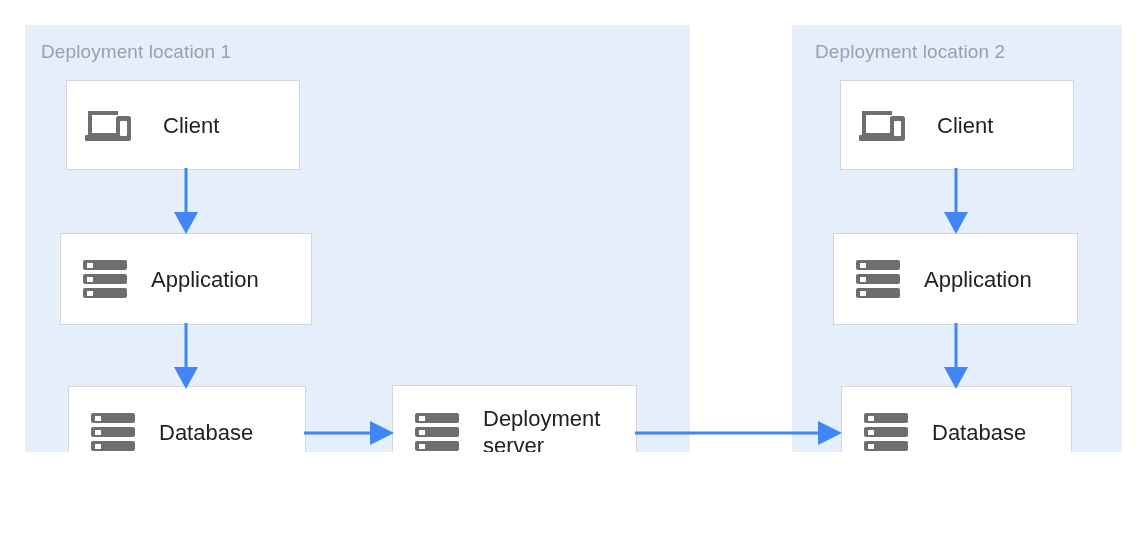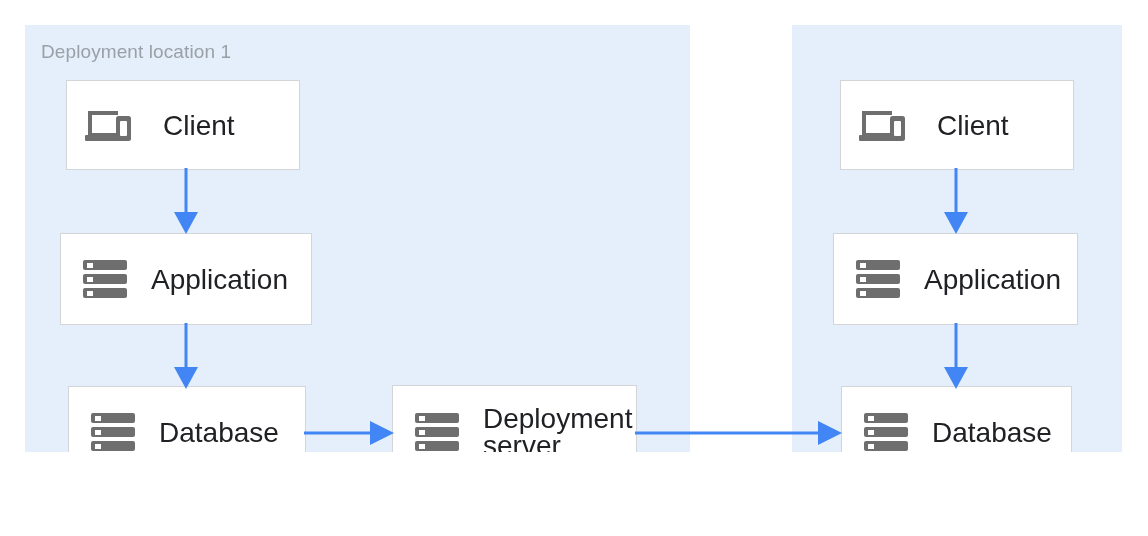--- a/index.html
+++ b/index.html
@@ -45,21 +45,21 @@
     align-items: center;
     z-index: 5;
   }
   .node-icon {
     flex: 0 0 auto;
     display: flex;
     align-items: center;
     justify-content: center;
   }
   .node-label {
-    font-size: 28px;
+    font-size: 22px;
     line-height: 27px;
     color: #202124;
     white-space: pre-line;
   }
 
   
   .conn {
     position: absolute;
     z-index: 6;
     overflow: visible;
@@ -67,20 +67,21 @@
 </style>
 </head>
 <body>
 
 <div id="canvas">
 
   <div class="zone" style="left:25px; top:25px; width:665px; height:485px;"></div>
   <div class="zone-label" style="left:41px; top:41px;">Deployment location 1</div>
 
   <div class="zone" style="left:792px; top:25px; width:330px; height:485px;"></div>
+  <div class="zone-label" style="left:815px; top:41px;">Deployment location 2</div>
 
   <svg class="conn" style="left:160px; top:168px;" width="60" height="70" viewBox="0 0 60 70">
     <line x1="26" y1="0" x2="26" y2="50" stroke="#4285f4" stroke-width="3"></line>
     <polygon points="26,66 14,44 38,44" fill="#4285f4"></polygon>
   </svg>
 
   <svg class="conn" style="left:160px; top:323px;" width="60" height="70" viewBox="0 0 60 70">
     <line x1="26" y1="0" x2="26" y2="50" stroke="#4285f4" stroke-width="3"></line>
     <polygon points="26,66 14,44 38,44" fill="#4285f4"></polygon>
   </svg>

